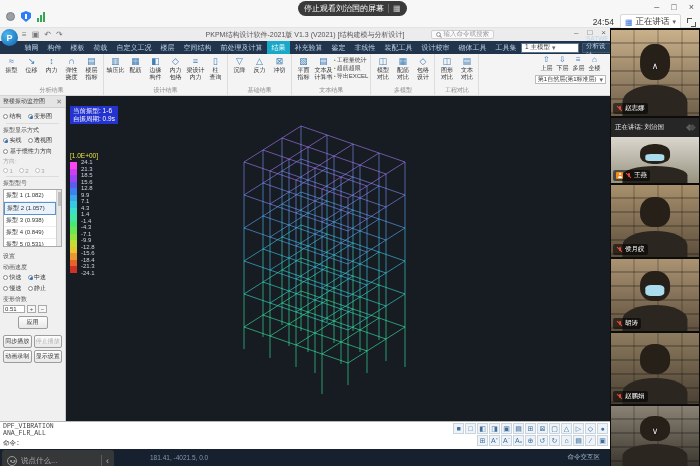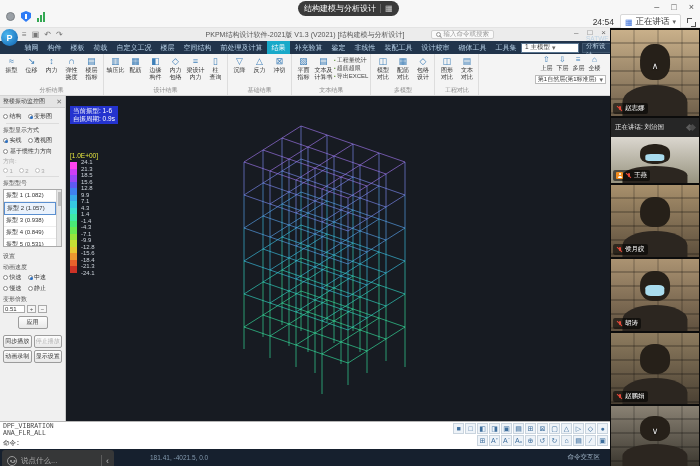--- a/index.html
+++ b/index.html
@@ -158,21 +158,21 @@
     <div class="meet-status">
       <span class="ic-rec"></span>
       <span class="ic-shield"></span>
       <span class="ic-signal">
           <i></i>
           <i></i>
           <i></i>
         </span>
     </div>
     <div class="pill">
-      <span>结构建模与分析设计</span>
+      <span>停止观看刘治国的屏幕</span>
       <span class="pill-div"></span>
       <span class="pill-ic">▦</span>
     </div>
     <div class="win-ctl">
       <span>–</span>
       <span>□</span>
       <span>×</span>
     </div>
     <div class="meet-ctl">
       <span>24:54</span>

